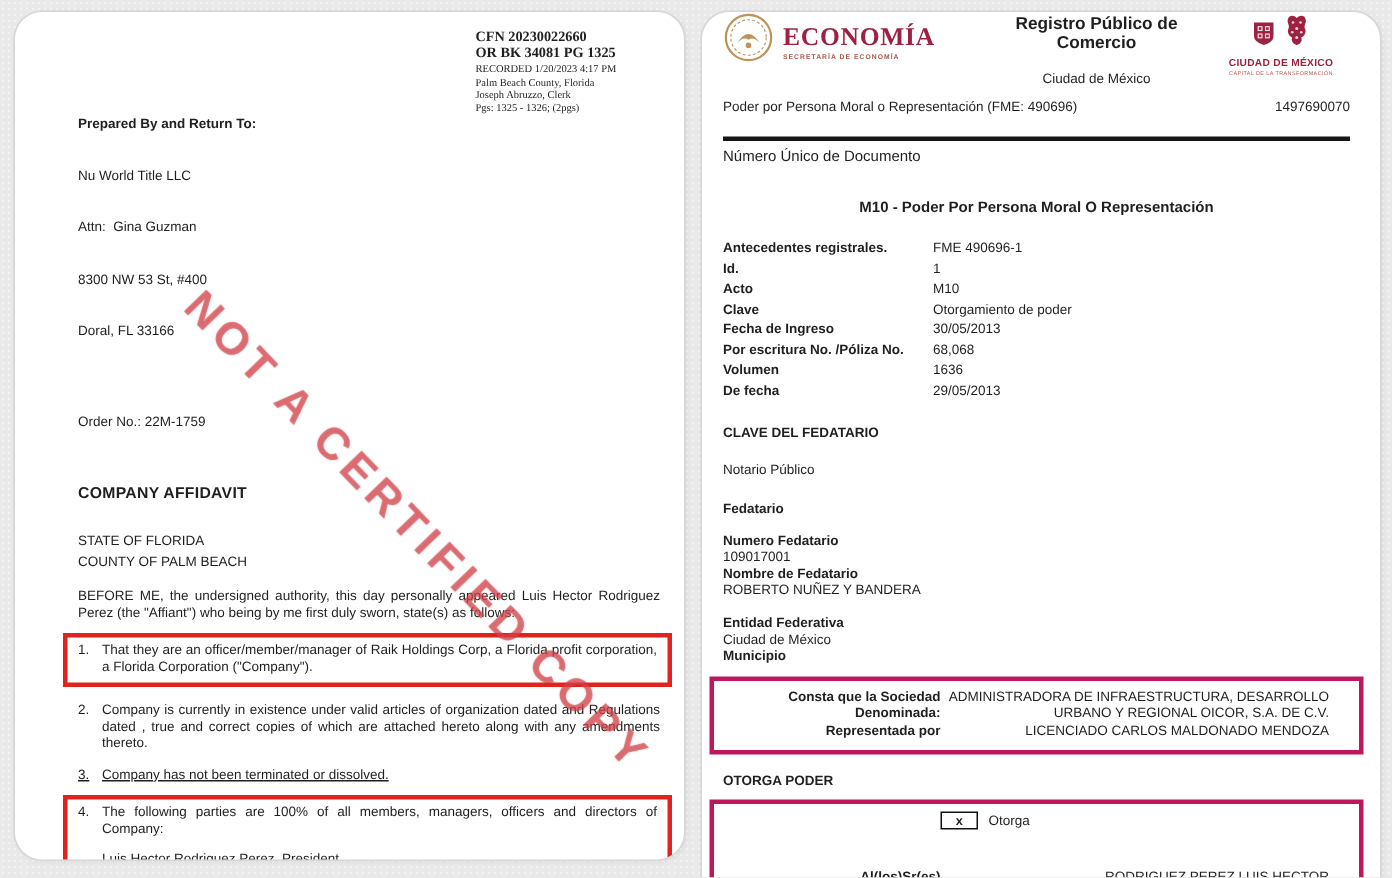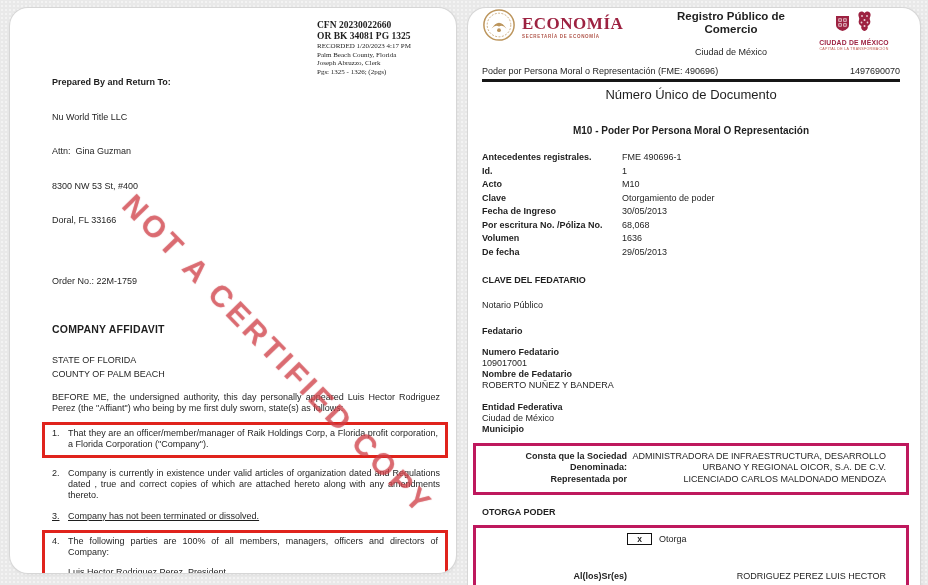--- a/index.html
+++ b/index.html
@@ -47,23 +47,23 @@
   .econ-logo { width:172px; display:flex; align-items:center; gap:6px; flex:none; }
   .econ-name { font-family:"Liberation Serif", serif; font-weight:bold; font-size:17px; color:#9d2241; letter-spacing:0.5px; line-height:17px; }
   .econ-sub { font-size:4.5px; font-weight:bold; color:#b0554a; letter-spacing:0.7px; margin-top:2px; }
   .center-title { flex:1; text-align:center; padding-top:2px; }
   .rt-title { font-weight:bold; font-size:11.5px; line-height:13px; }
   .rt-sub { font-size:9px; margin-top:11px; }
   .cdmx-logo { width:92px; flex:none; text-align:center; padding-top:2px; }
   .cdmx-icons { display:flex; justify-content:center; gap:6px; align-items:flex-end; height:26px; }
   .cdmx-name { font-size:6.8px; font-weight:bold; color:#9d2241; margin-top:3px; letter-spacing:0.2px; }
   .cdmx-sub { font-size:3.6px; color:#c0564c; margin-top:1px; letter-spacing:0.3px; }
-  .docline-row { display:flex; justify-content:space-between; font-size:9px; margin-top:9px; padding-bottom:3px; }
+  .docline-row { display:flex; justify-content:space-between; font-size:9px; margin-top:9px; padding-bottom:15px; }
   .rule { height:3px; background:#161616; }
-  .docnum-label { text-align:center; font-size:13px; margin-top:5px; }
+  .docnum-label { text-align:left; font-size:10px; margin-top:5px; }
   .m10 { text-align:center; font-weight:bold; font-size:10px; margin-top:23px; }
   .fields { margin-top:15px; }
   .frow { display:flex; font-size:9px; line-height:13.5px; }
   .flabel { width:140px; flex:none; font-weight:bold; }
   .sect { font-weight:bold; font-size:9px; }
   .mt16 { margin-top:16px; } .mt15 { margin-top:15px; } .mt12 { margin-top:12px; }
   .row4 { display:flex; font-size:9px; margin-top:11px; line-height:11px;flex-direction:column; }
   .c1 { width:113px; flex:none; font-weight:bold; }
   .c2 { width:108px; flex:none; }
   .c3 { width:104px; flex:none; font-weight:bold; }

